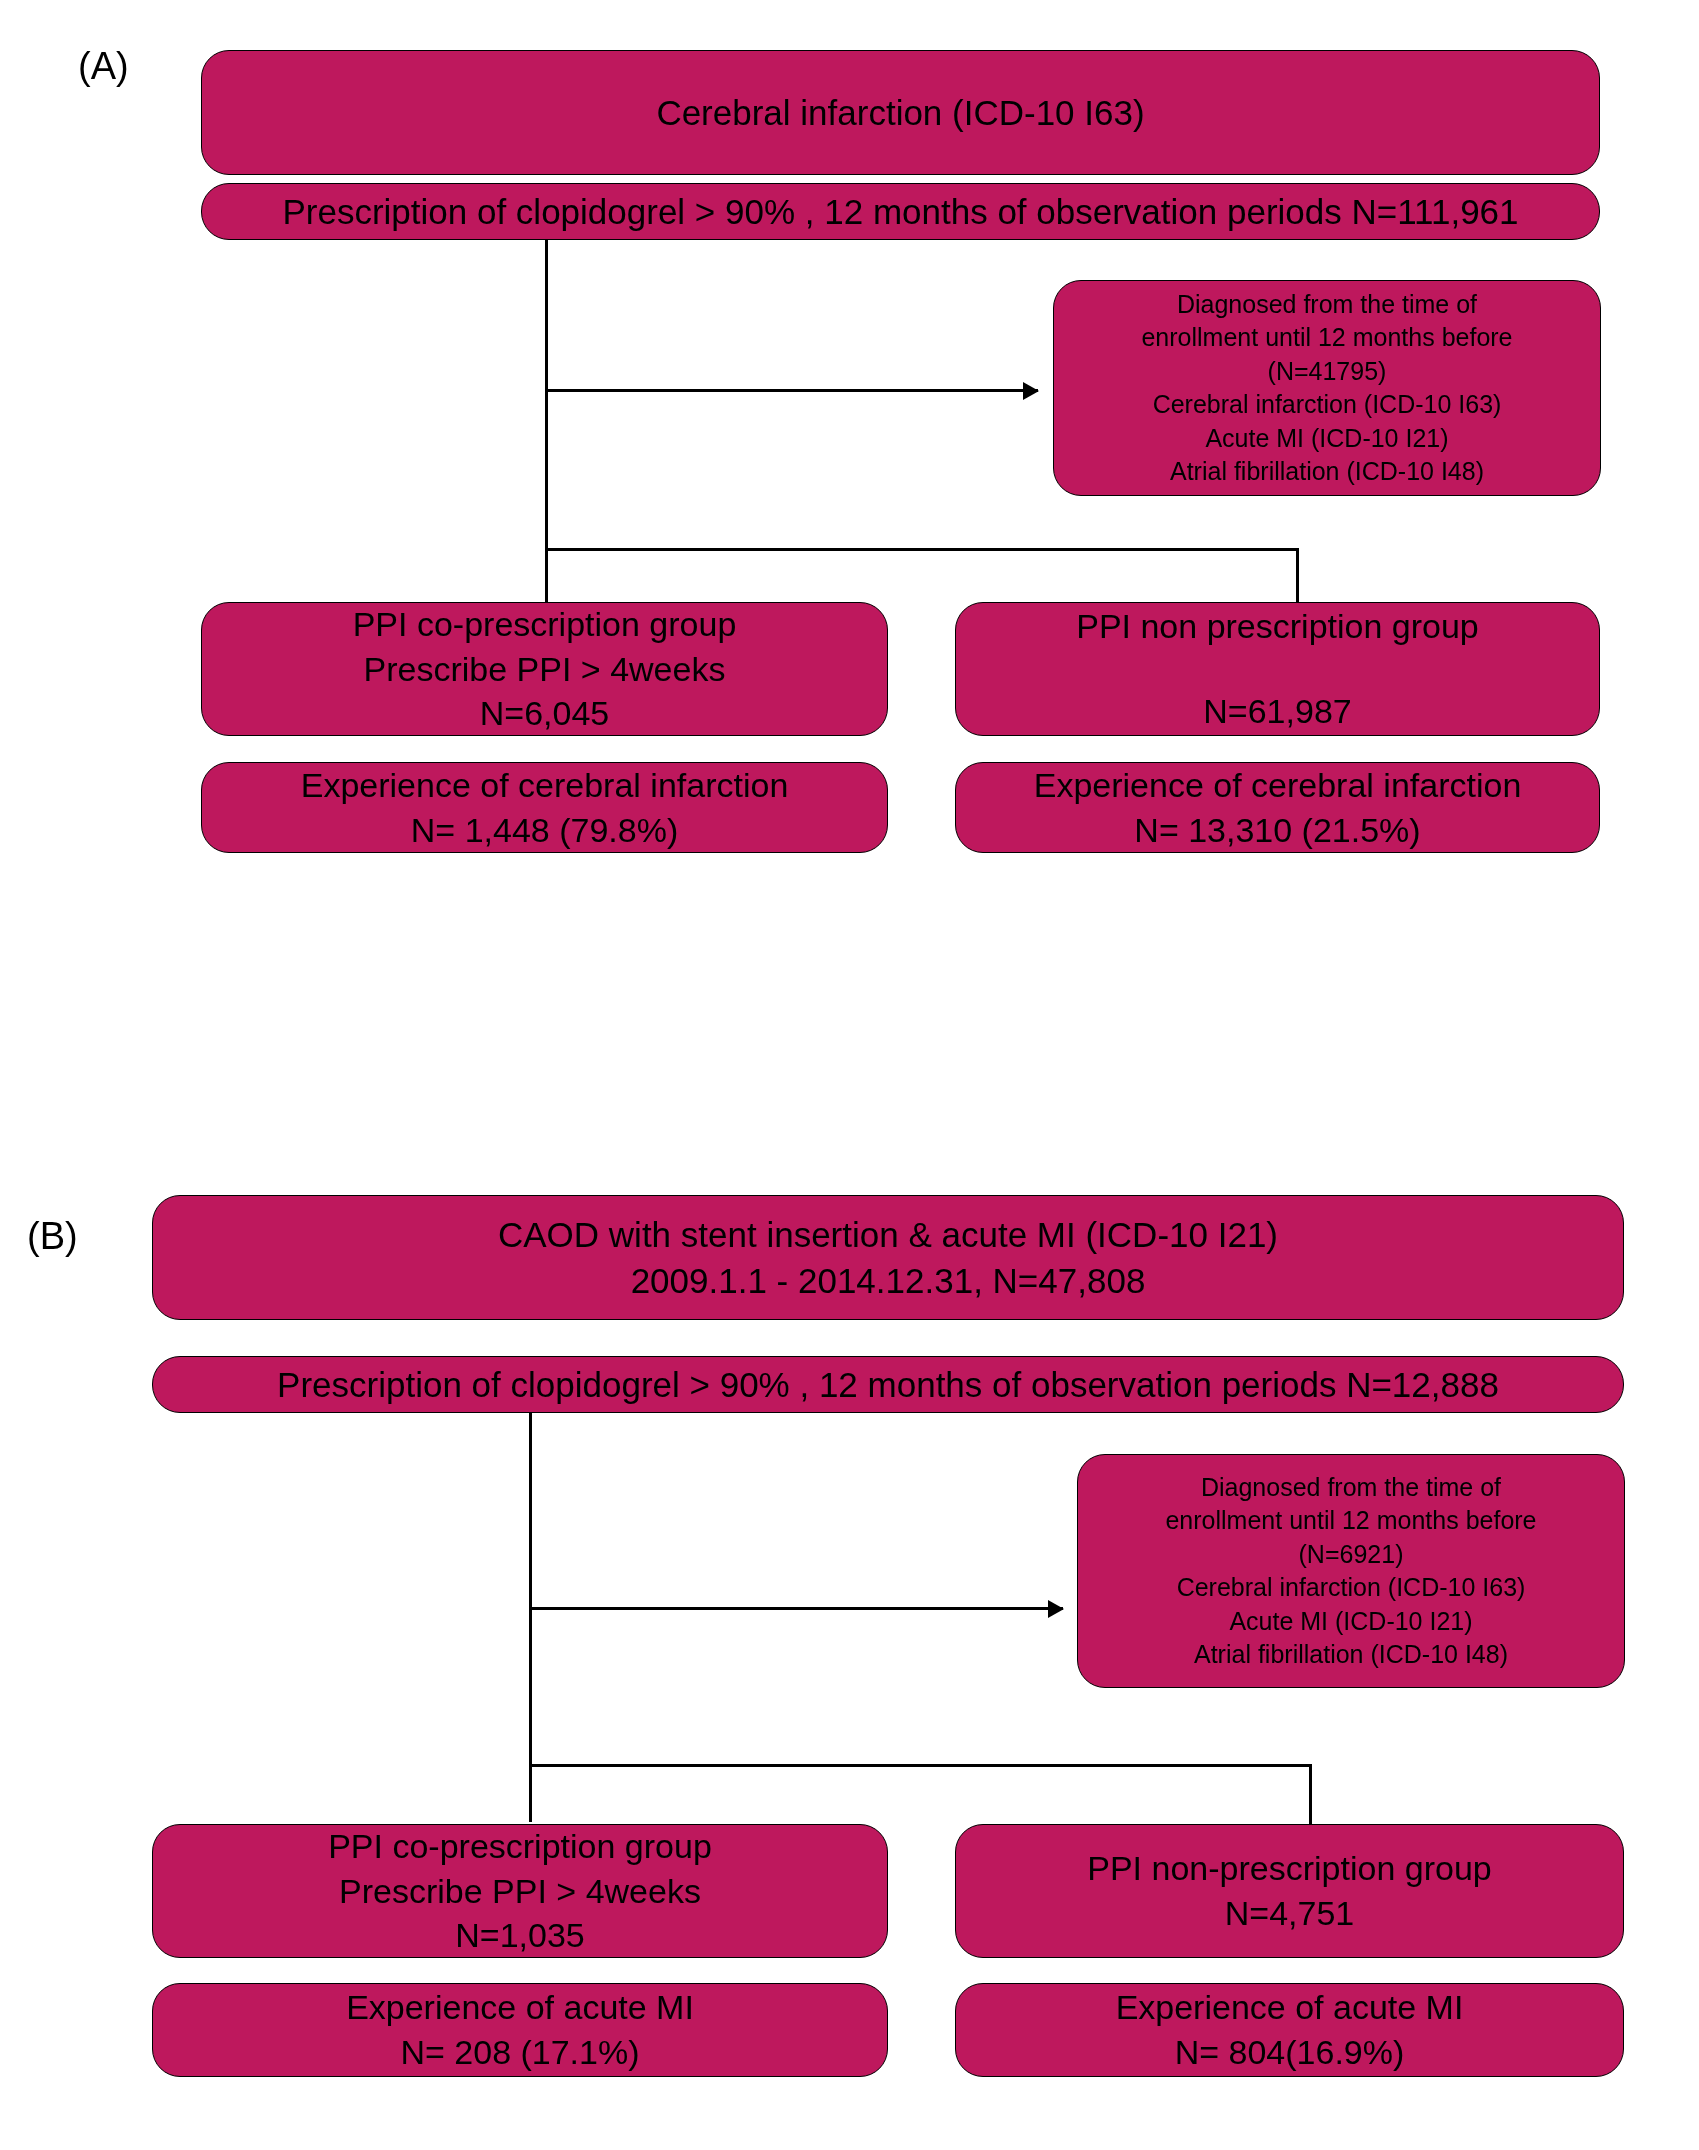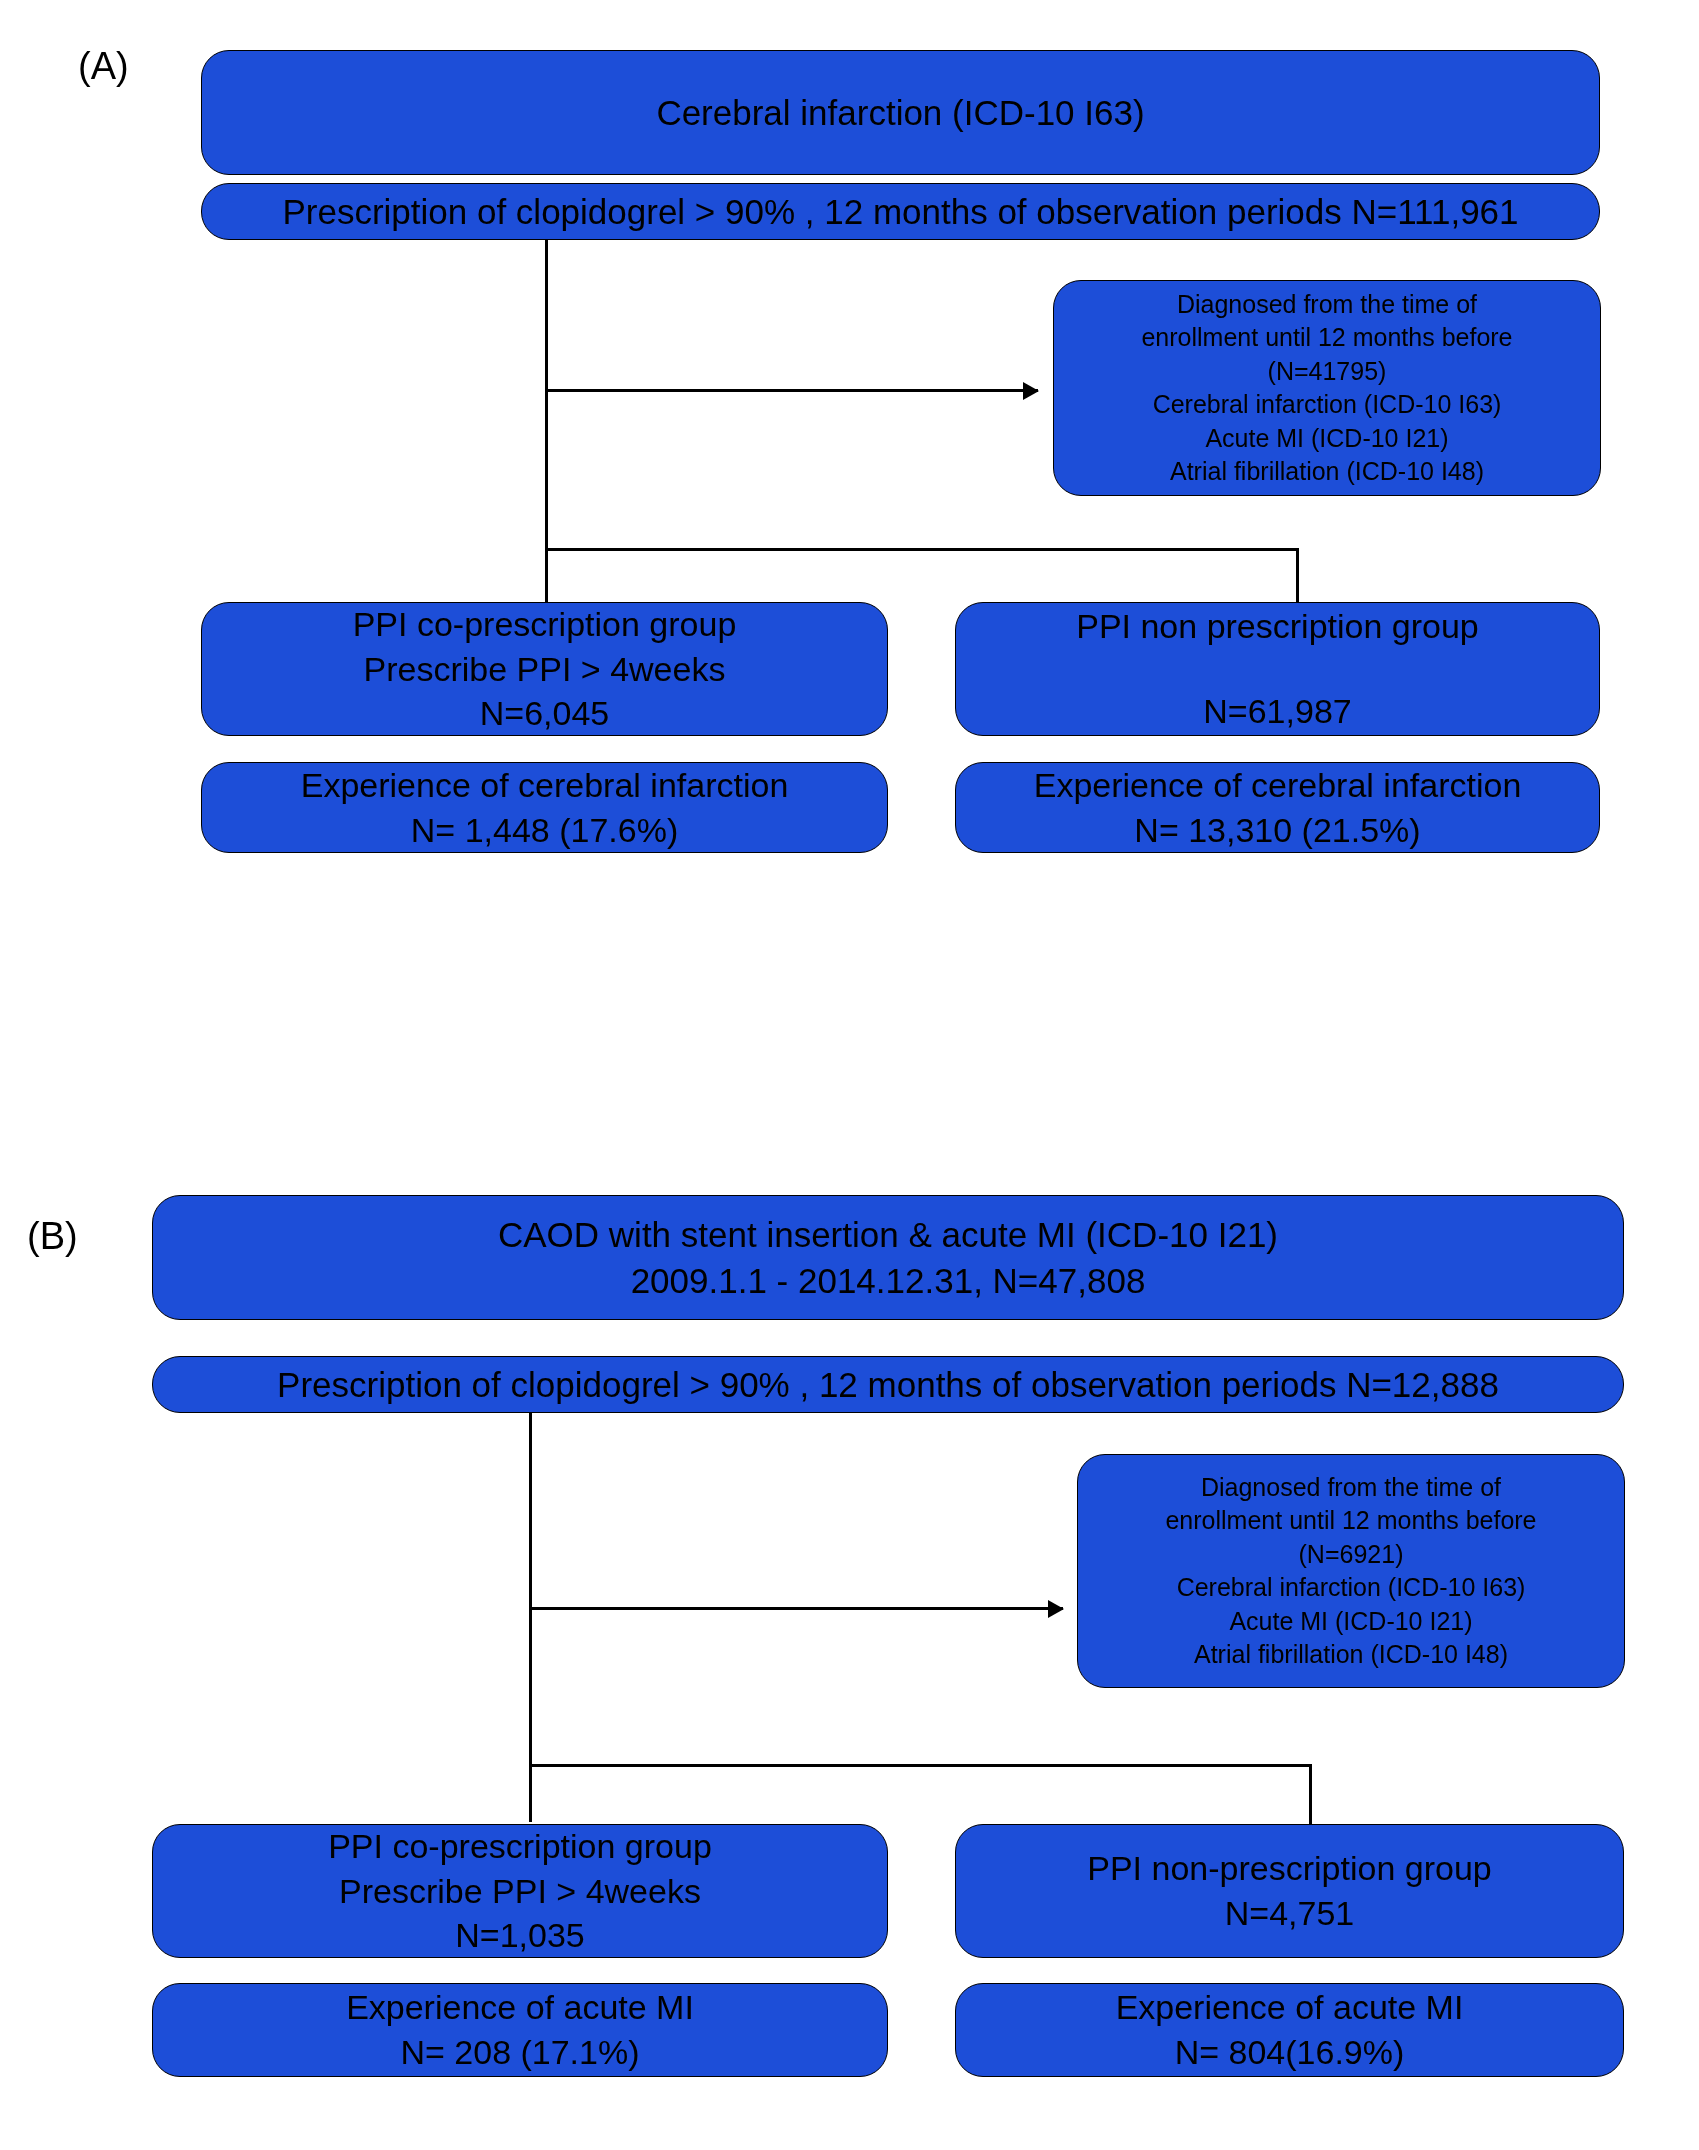--- a/index.html
+++ b/index.html
@@ -29,21 +29,21 @@
     color: #000;
     white-space: nowrap;
   }
 
   
   .box {
     position: absolute;
     box-sizing: border-box;
     border: 1.8px solid #000000;
     border-radius: 28px;
-    background: #1d4ed8;
+    background: #be185d;
     display: flex;
     flex-direction: column;
     align-items: center;
     justify-content: center;
     text-align: center;
     z-index: 5;
   }
   .box .line {
     display: block;
     white-space: nowrap;
@@ -121,21 +121,21 @@
     <span class="line">N=6,045</span>
   </div>
 
   <div class="box fs-md" style="left:955px; top:602px; width:645px; height:134px;gap:40px;">
     <span class="line">PPI non prescription group</span>
     <span class="line">N=61,987</span>
   </div>
 
   <div class="box fs-md" style="left:201px; top:762px; width:687px; height:91px;">
     <span class="line">Experience of cerebral infarction</span>
-    <span class="line">N= 1,448 (17.6%)</span>
+    <span class="line">N= 1,448 (79.8%)</span>
   </div>
 
   <div class="box fs-md" style="left:955px; top:762px; width:645px; height:91px;">
     <span class="line">Experience of cerebral infarction</span>
     <span class="line">N= 13,310 (21.5%)</span>
   </div>
 
   <div class="panel-label" style="left:27px; top:1217px;">(B)</div>
 
   <div class="box fs-lg" style="left:152px; top:1195px; width:1472px; height:125px;">

